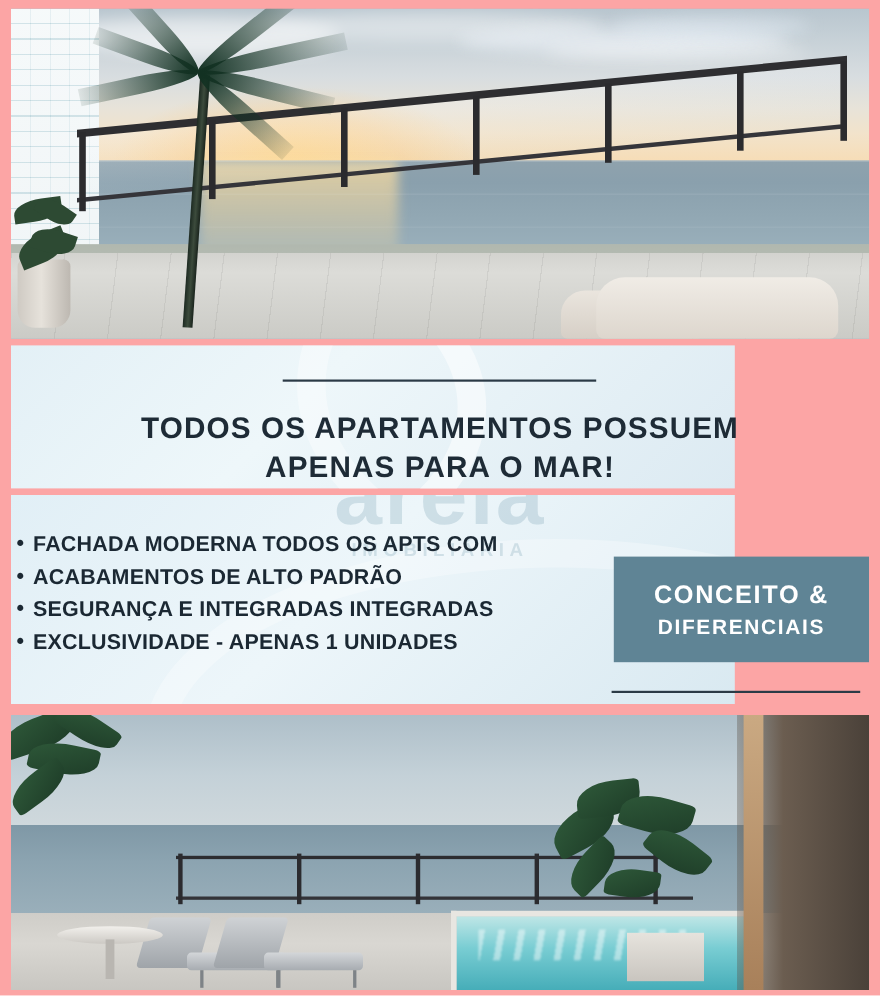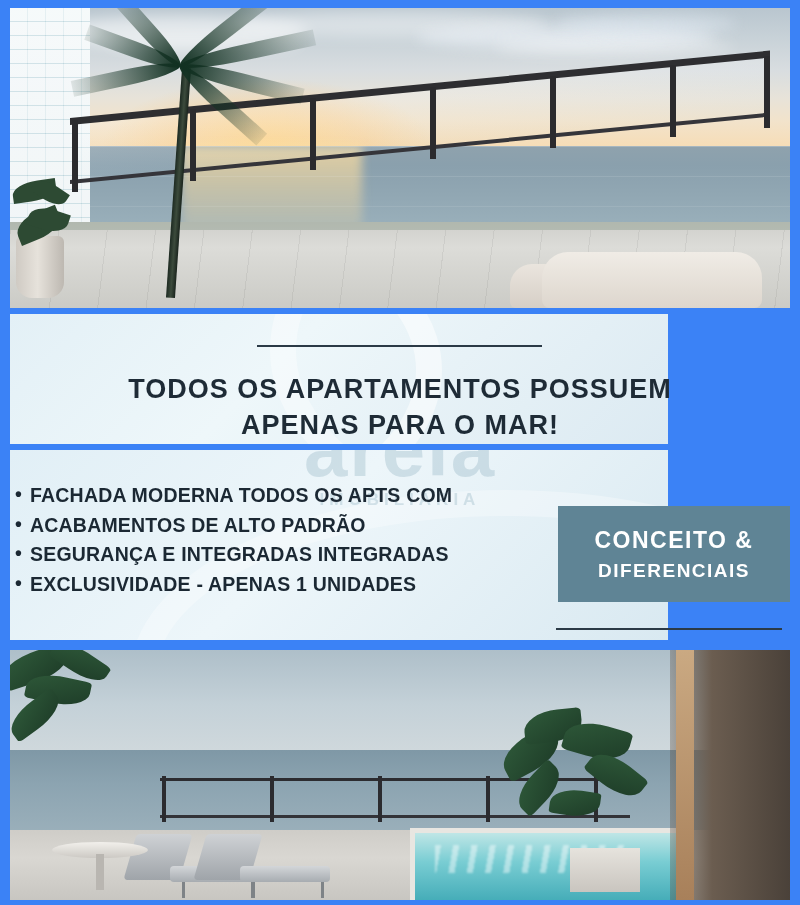--- a/index.html
+++ b/index.html
@@ -11,21 +11,21 @@
     width: 800px;
     height: 905px;
     font-family: "Liberation Sans", sans-serif;
     overflow: hidden;
   }
 
   .page {
     position: relative;
     width: 800px;
     height: 905px;
-    background: #3b82f6;
+    background: #fca5a5;
     overflow: hidden;
   }
 
   
   .photo-top {
     position: absolute;
     left: 10px;
     top: 8px;
     width: 780px;
     height: 300px;

